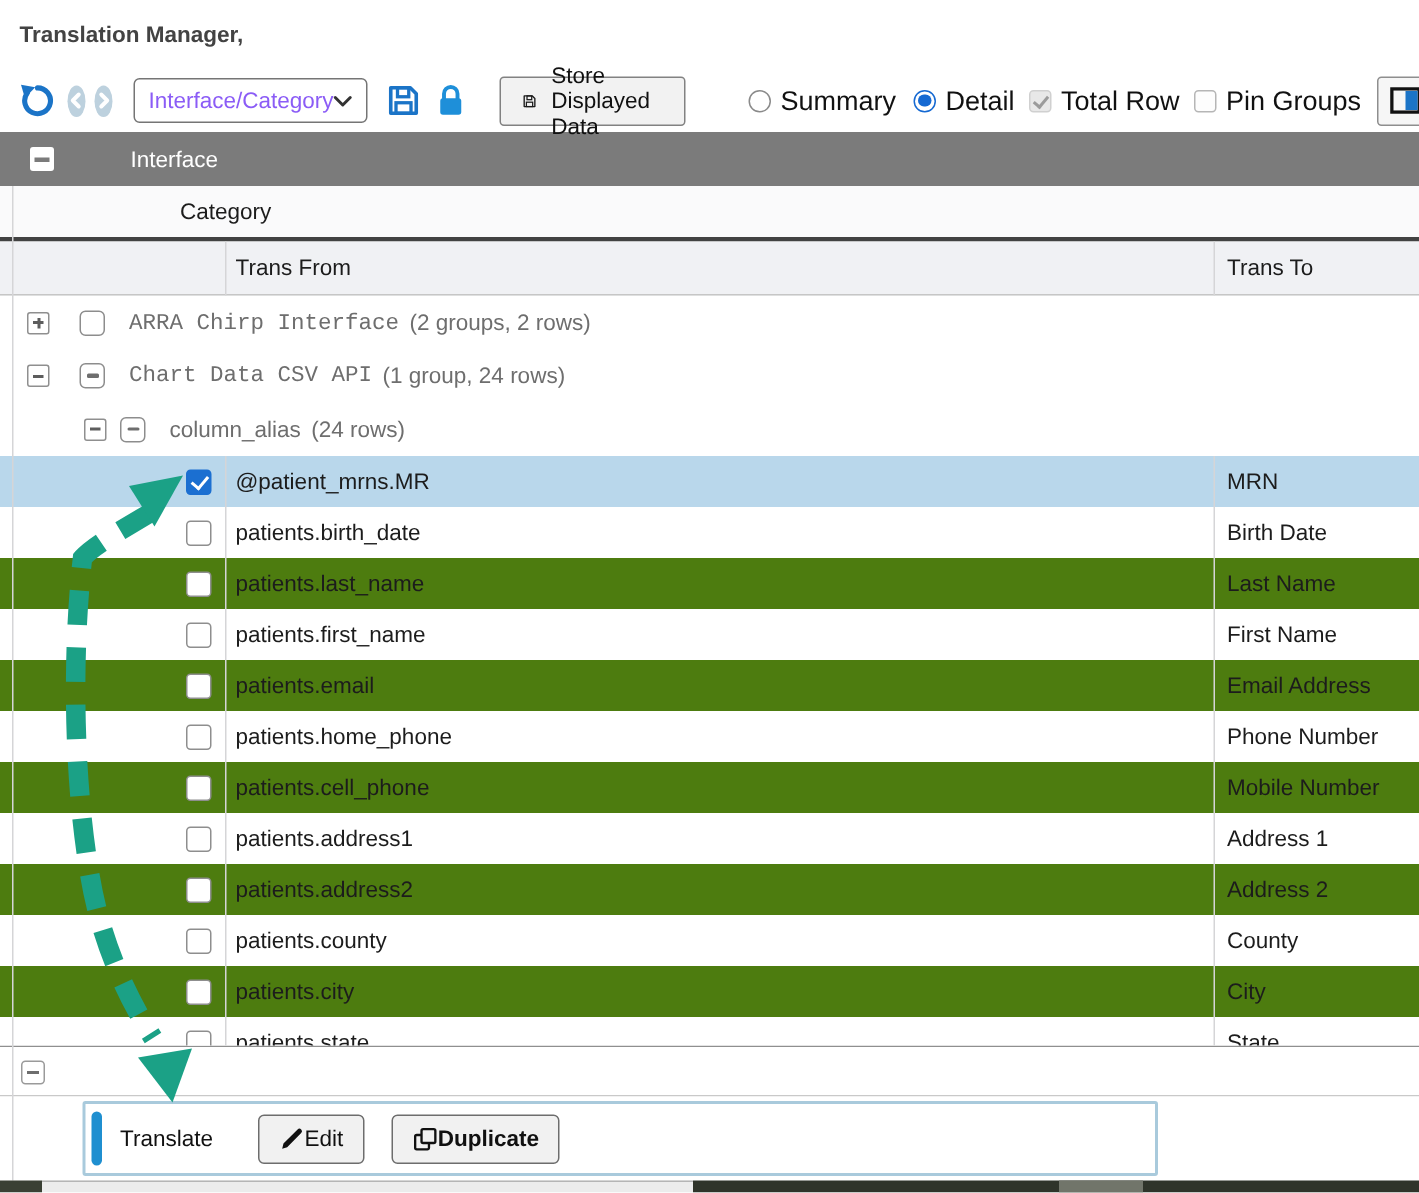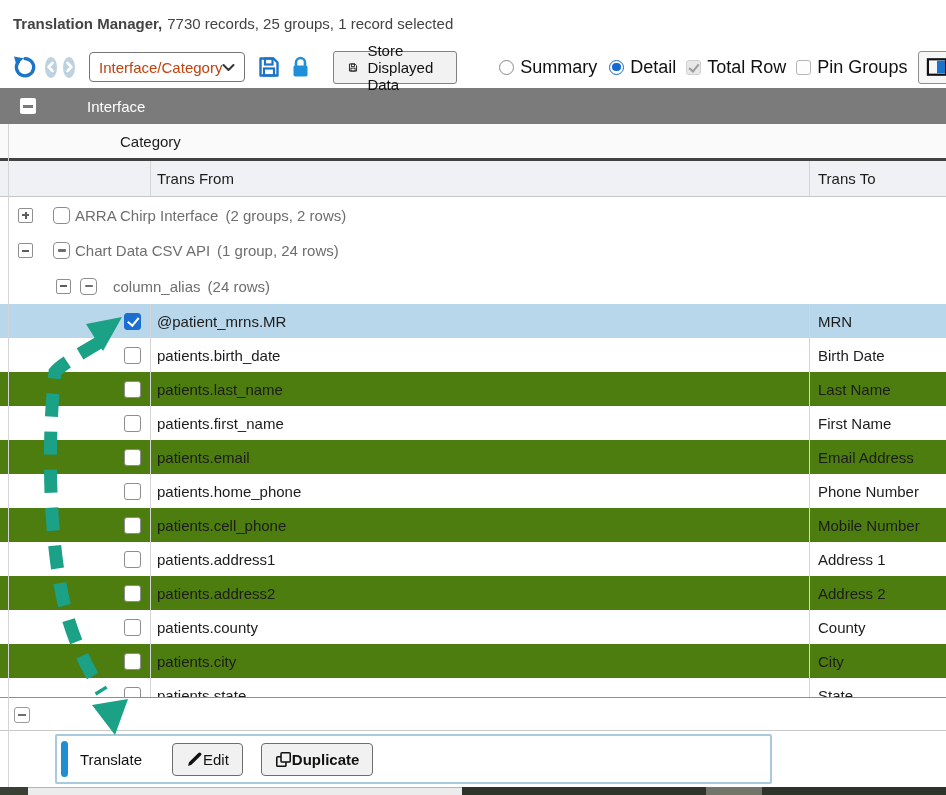--- a/index.html
+++ b/index.html
@@ -14,21 +14,21 @@
   .titlebar { height: 46px; display: flex; align-items: center; padding-left: 13px; color: #434343; text-align: center; }
   .titlebar .bold { font-weight: bold; margin-right: 5px; }
 
   
   .toolbar { height: 42px; display: flex; align-items: center; padding-left: 12px; }
   .tbi { display:flex; align-items:center; justify-content:center; cursor:pointer; }
   .refresh { margin-right: 9px; }
   .navcircle { width: 21px; height: 21px; border-radius: 50%; background: #bdd1de; display:flex; align-items:center; justify-content:center; margin-right: 6px; }
   .dropdown { width: 172px; height: 30px; border: 1px solid #757575; border-radius: 4px; background:#fff;
     display:flex; align-items:center; justify-content:space-between; padding: 0 9px; margin: 0 12px 0 8px; }
-  .dropdown span { color:#c2410c;text-align:right; }
+  .dropdown span { color:#8b5cf6;text-align:right; }
   .save-ic { margin-right: 9px; }
   .store-btn { margin-left: 22px; height: 33px; border: 1px solid #828282; border-radius: 3px; background: #f2f2f2;
     display:flex; align-items:center; gap: 9px; padding: 0 14px; color:#111; }
   .tb-divider { width:1px; height:34px; background:#d2d2d2; margin-left: 15px; }
   .tb-right { display:flex; align-items:center; margin-left: 13px; font-size: 18px; color:#111; white-space: nowrap; }
   .radio { width:15px; height:15px; border-radius:50%; border:1.5px solid #8a8a8a; background:#fff; flex:none; }
   .radio.selected { border-color:#1569d2; position:relative; }
   .radio.selected::after { content:""; position:absolute; inset:2.2px; border-radius:50%; background:#1569d2; }
   .cb { width:15px; height:15px; border-radius:3px; flex:none; position:relative; }
   .cb.checked-disabled { background:#e8e8e8; border:1px solid #d0d0d0; }
@@ -56,21 +56,21 @@
   .group-rows { background:#fff; }
   .group-row { height: 36px; display: flex; align-items: center; color: #6e6e6e; background:#fff; }
   .group-row:nth-child(2) { height: 35px; }
   .sq { width:15px; height:15px; border:1px solid #8f8f8f; border-radius:2px; background:#fff; position:relative; flex:none; }
   .sq::before { content:""; position:absolute; left:3px; right:3px; top:50%; margin-top:-1px; height:2px; background:#5d5d5d; }
   .sq.plus::after { content:""; position:absolute; top:3px; bottom:3px; left:50%; margin-left:-1px; width:2px; background:#5d5d5d; }
   .gchk { width:17px; height:17px; border:1.5px solid #8d8d8d; border-radius:4px; background:#fff; position:relative; flex:none; }
   .gchk.minus::before { content:""; position:absolute; left:3.5px; right:3.5px; top:50%; margin-top:-1.2px; height:2.4px; background:#6e6e6e; border-radius:1px; }
   .group-row.level1 .sq { margin-left: 18px; }
   .group-row.level1 .gchk { margin-left: 20px; }
-  .group-row.level1 .g-label { margin-left: 5px; }
+  .group-row.level1 .g-label { margin-left: 16px; font-family: Liberation Mono, monospace; }
   .group-row.level2 .sq { margin-left: 56px; }
   .group-row.level2 .gchk { margin-left: 9px; }
   .group-row.level2 .g-label { margin-left: 16px; }
   .g-info { margin-left: 7px; }
 
   .data-rows { height: 393px; overflow: hidden; }
   .data-row { height: 34px; display:flex; align-items:center; position:relative; background:#fff; color:#1c1c1c; }
   .data-row.alt { background:#4d7c0f; }
   .data-row.selected { background:#b9d7eb; }
   .rchk { width:17px; height:17px; border:1.5px solid #8e8e8e; border-radius:3px; background:#fff; margin-left:124px; flex:none; position:relative; }
@@ -103,21 +103,20 @@
   .strip { position:absolute; left:0; bottom:0; width:946px; height:8px; z-index:40; }
   .strip .seg { position:absolute; top:0; height:8px; }
 
   .arrow-overlay { position:absolute; left:0; top:0; width:946px; height:795px; pointer-events:none; z-index:60; }
 </style>
 </head>
 <body>
 
 <div class="titlebar">
   <span class="bold">Translation Manager,</span>
-  <span>7730 records, 25 groups, 1 record selected</span>
 </div>
 
 <div class="toolbar">
   <span class="tbi refresh">
     <svg width="24" height="25" viewBox="0 0 24 25">
       <path d="M6.2 7 A 8.6 8.6 0 1 0 13 3.6" fill="none" stroke="#1b74c7" stroke-width="3.4" stroke-linecap="round"></path>
       <polygon points="2,1.5 11.5,3.2 4.6,10.4" fill="#1b74c7"></polygon>
     </svg>
   </span>
   <span class="navcircle">

